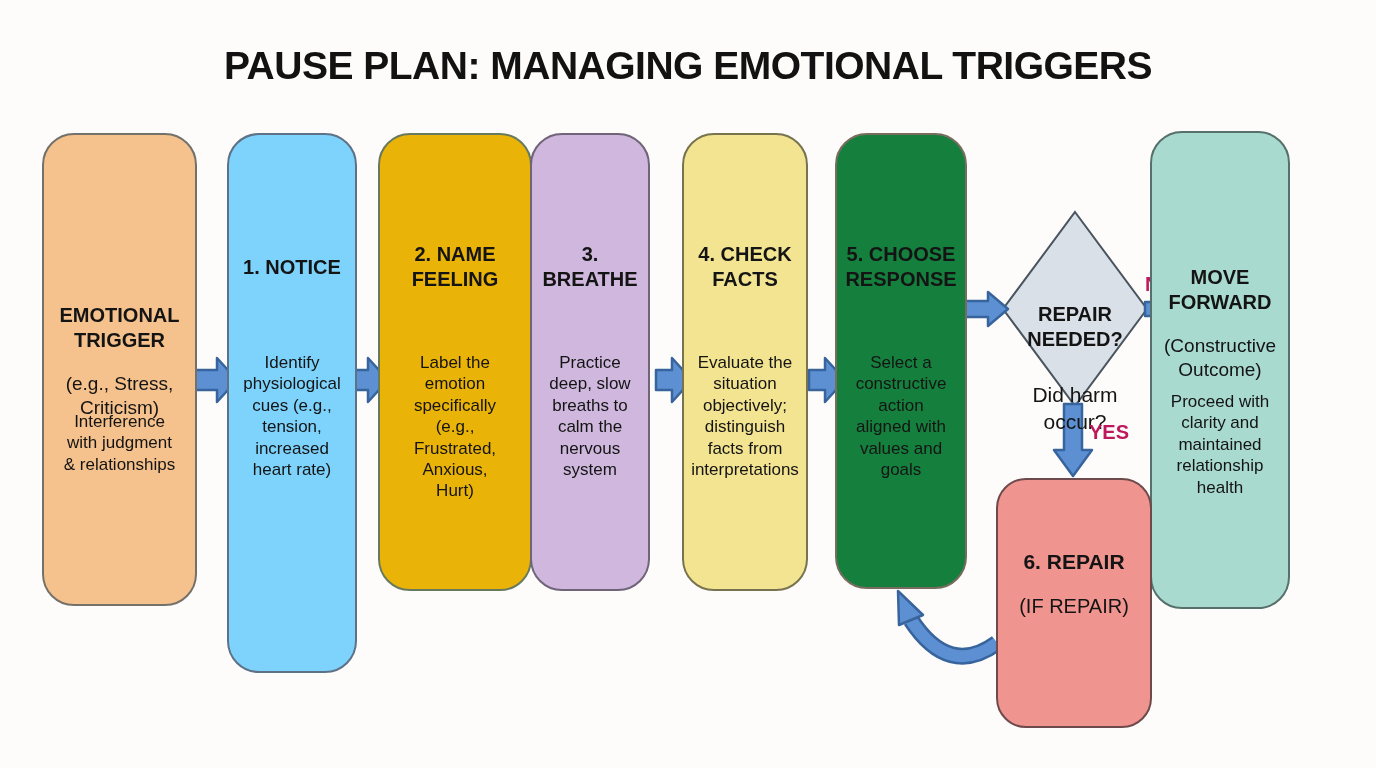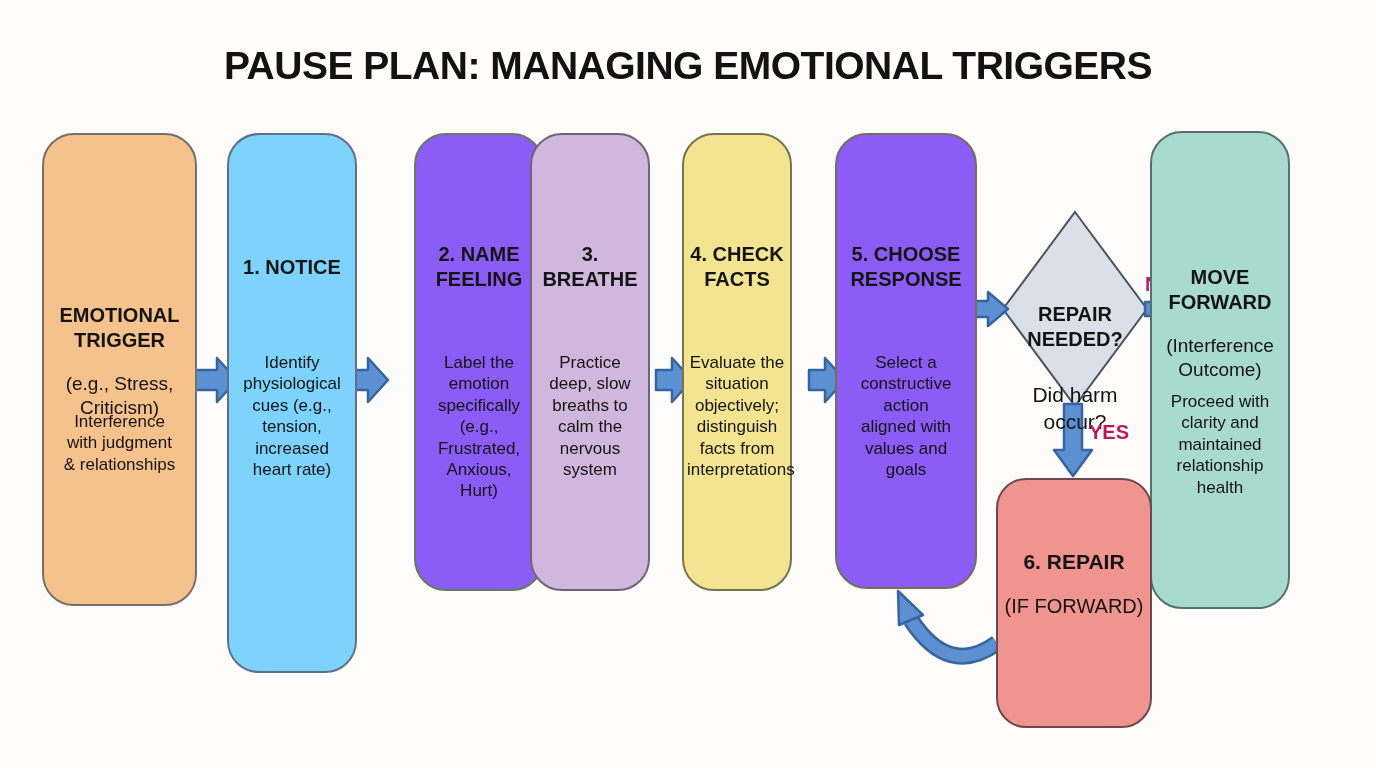--- a/index.html
+++ b/index.html
@@ -115,21 +115,21 @@
   <div class="node" style="left: 227px; top: 133px; width: 130px; height: 540px; background: #7dd3fc; border-color: rgb(94, 113, 134); text-align: center;">
     <div class="t">1. NOTICE</div>
     <div class="b">Identify
 physiological
 cues (e.g.,
 tension,
 increased
 heart rate)</div>
   </div>
 
-  <div class="node" style="left: 378px; top: 133px; width: 130px; height: 458px; background: #8b5cf6; border-color: rgb(104, 122, 94); margin-left: 36px;">
+  <div class="node" style="left: 378px; top: 133px; width: 154px; height: 458px; background: #eab308; border-color: rgb(104, 122, 94);">
     <div class="t">2. NAME
 FEELING</div>
     <div class="b">Label the
 emotion
 specifically
 (e.g.,
 Frustrated,
 Anxious,
 Hurt)</div>
   </div>
@@ -137,32 +137,32 @@
   <div class="node" style="left: 530px; top: 133px; width: 120px; height: 458px; background: rgb(207, 183, 221); border-color: rgb(111, 100, 120);">
     <div class="t">3. BREATHE</div>
     <div class="b">Practice
 deep, slow
 breaths to
 calm the
 nervous
 system</div>
   </div>
 
-  <div class="node" style="left: 682px; top: 133px; width: 110px; height: 458px; background: rgb(243, 228, 145); border-color: rgb(119, 114, 79);">
+  <div class="node" style="left: 682px; top: 133px; width: 126px; height: 458px; background: rgb(243, 228, 145); border-color: rgb(119, 114, 79);">
     <div class="t">4. CHECK
 FACTS</div>
     <div class="b">Evaluate the
 situation
 objectively;
 distinguish
 facts from
 interpretations</div>
   </div>
 
-  <div class="node" style="left: 835px; top: 133px; width: 142px; height: 456px; background: #8b5cf6; border-color: rgb(119, 108, 94);">
+  <div class="node" style="left: 835px; top: 133px; width: 132px; height: 456px; background: #15803d; border-color: rgb(119, 108, 94);">
     <div class="t">5. CHOOSE
 RESPONSE</div>
     <div class="b">Select a
 constructive
 action
 aligned with
 values and
 goals</div>
   </div>
 
@@ -173,30 +173,30 @@
 occur?</div>
   </div>
 
   <div class="branch-label label-no">NO</div>
   <div class="branch-label label-yes">YES</div>
 
   <div class="node node-forward" style="left: 1150px; top: 131px; width: 140px; height: 478px; background: rgb(169, 218, 207); border-color: rgb(86, 112, 107);">
     <div class="head">
       <div class="head-main">MOVE
 FORWARD</div>
-      <div class="head-note">(Interference
+      <div class="head-note">(Constructive
 Outcome)</div>
     </div>
     <div class="b">Proceed with
 clarity and
 maintained
 relationship
 health</div>
   </div>
 
   <div class="node node-repair" style="left: 996px; top: 478px; width: 156px; height: 250px; background: rgb(240, 148, 143); border-color: rgb(110, 74, 76);">
     <div class="head">
       <div class="head-main">6. REPAIR</div>
-      <div class="head-note">(IF FORWARD)</div>
+      <div class="head-note">(IF REPAIR)</div>
     </div>
   </div>
 
 </div>
 
 </body></html>

